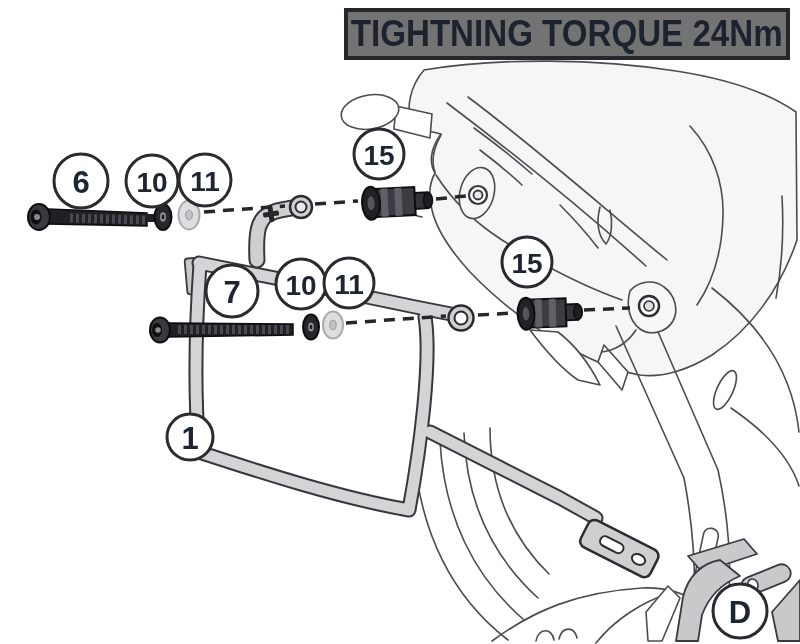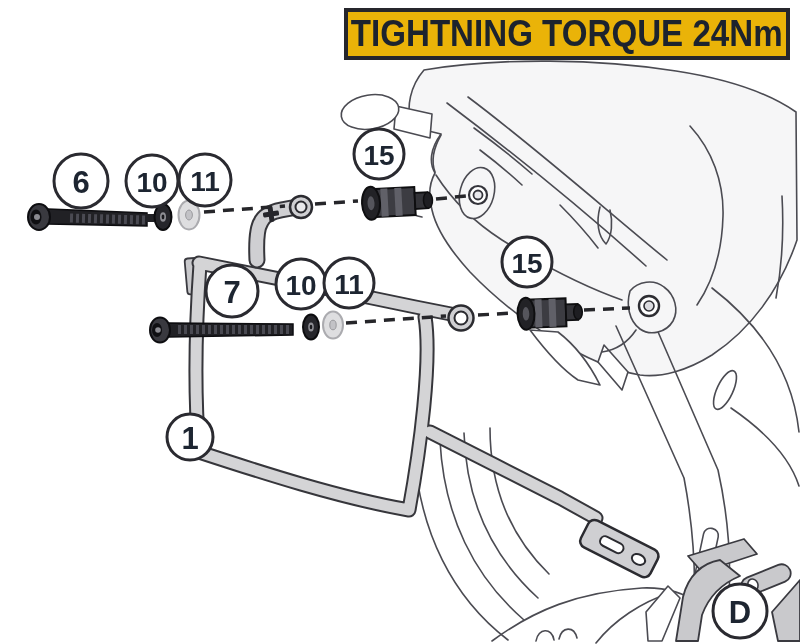--- a/index.html
+++ b/index.html
@@ -1,21 +1,21 @@
 <!DOCTYPE html>
 <html><head>
 <meta charset="utf-8">
 <style>
   html,body{margin:0;padding:0;background:#ffffff;}
   #stage{position:relative;width:800px;height:644px;background:#ffffff;overflow:hidden;
          font-family:"Liberation Sans",sans-serif;}
   #stage svg{position:absolute;left:0;top:0;}
   
   .title-box{position:absolute;left:344px;top:8px;width:446px;height:52px;
-    box-sizing:border-box;border:4px solid #26262c;background:#eab308;
+    box-sizing:border-box;border:4px solid #26262c;background:#737373;
     display:flex;align-items:center;justify-content:center;}
   .title-box span{font-weight:700;font-size:36px;color:#1c232e;white-space:nowrap;
     transform:scaleX(0.92);letter-spacing:0px;}
   
   .bodyline{fill:none;stroke:#4b4b52;stroke-width:1.6;stroke-linecap:round;stroke-linejoin:round;}
   .bodyfill{fill:#f6f6f7;stroke:#4b4b52;stroke-width:1.6;stroke-linejoin:round;}
   .whitefill{fill:#ffffff;stroke:#4b4b52;stroke-width:1.6;stroke-linejoin:round;}
   .tube-out{fill:none;stroke:#36363b;stroke-width:15;stroke-linecap:round;stroke-linejoin:round;}
   .tube-in{fill:none;stroke:#d4d4d6;stroke-width:11;stroke-linecap:round;stroke-linejoin:round;}
   .bar-out{fill:none;stroke:#36363b;stroke-width:17;stroke-linecap:round;stroke-linejoin:round;}

